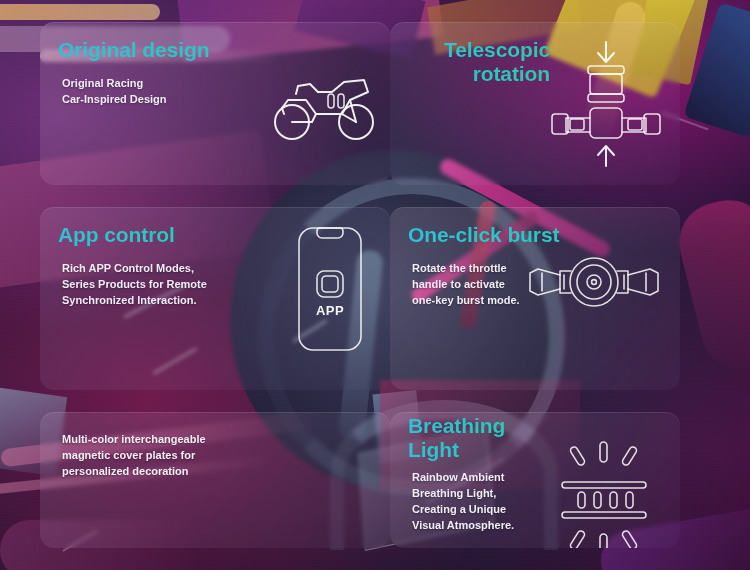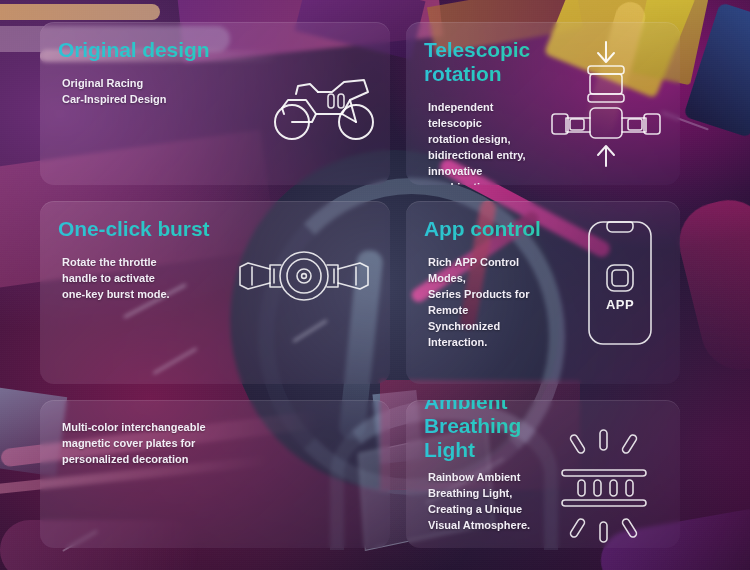--- a/index.html
+++ b/index.html
@@ -68,21 +68,21 @@
     background-image:
       repeating-linear-gradient(0deg, rgba(255,255,255,.06) 0 1px, rgba(0,0,0,0) 1px 2px),
       repeating-linear-gradient(90deg, rgba(255,255,255,.05) 0 1px, rgba(0,0,0,0) 1px 2px);}
 
   
   .grid{position:absolute;inset:0;display:grid;
     grid-template-columns:350px 1fr;
     grid-template-rows:163px 183px 1fr;
     padding:22px 70px 22px 40px;
     box-sizing:border-box;
-    column-gap:0;row-gap:22px;gap:16px;}
+    column-gap:0;row-gap:22px;}
   .cell{position:relative;}
   .cell.right{margin-left:0;}
 
   .card{position:absolute;inset:0;
     border-radius:14px;
     background:linear-gradient(135deg, rgba(255,255,255,.13) 0%, rgba(255,255,255,.055) 45%, rgba(255,255,255,.03) 100%);
     backdrop-filter:blur(2px);
     box-shadow:inset 0 1px 0 rgba(255,255,255,.10);
     overflow:hidden;
     display:flex;align-items:flex-start;}
@@ -105,21 +105,21 @@
   .ico-burst{right:16px;top:44px;}
   .ico-app{right:26px;top:18px;}
   .ico-light{right:30px;top:26px;}
   svg{display:block;}
   .ln{fill:none;stroke:rgba(255,255,255,.92);stroke-width:2;stroke-linecap:round;stroke-linejoin:round;}
   .ln-t{fill:none;stroke:rgba(255,255,255,.85);stroke-width:1.6;stroke-linecap:round;stroke-linejoin:round;}
   .app-text{fill:rgba(255,255,255,.95);font-family:"Liberation Sans",sans-serif;font-size:13px;font-weight:700;letter-spacing:.5px;}
 
   
   .tint-a{background:linear-gradient(135deg,rgba(232,190,225,.17),rgba(200,140,200,.07));}
-  .tint-b{background:linear-gradient(135deg,rgba(220,210,255,.12),rgba(150,140,200,.05));}
+  .tint-b{background:linear-gradient(135deg,rgba(220,210,255,.12),rgba(150,140,200,.05));text-align:right;}
   .tint-c{background:linear-gradient(135deg,rgba(240,205,230,.15),rgba(190,150,200,.06));}
   .tint-d{background:linear-gradient(135deg,rgba(215,205,245,.12),rgba(140,135,190,.05));}
   .tint-e{background:linear-gradient(135deg,rgba(225,200,235,.14),rgba(170,150,200,.05));}
   .tint-f{background:linear-gradient(135deg,rgba(225,195,230,.13),rgba(170,140,190,.05));align-items:flex-end;}
 </style>
 </head>
 <body>
 
 <div class="stage">
 
@@ -187,85 +187,80 @@
             <rect class="ln-t" x="66" y="24" width="6" height="14" rx="3"></rect>
           </svg>
         </div>
       </div>
     </div>
 
     <div class="cell right">
       <div class="card tint-b">
         <div class="card-inner" style="padding-right:130px;">
           <h2 class="card-title">Telescopic rotation</h2>
-          <p class="card-body">Independent telescopic
-rotation design,
-bidirectional entry,
-innovative combination
-for a new experience…</p>
         </div>
         <div class="card-icon ico-tele">
           <svg width="120" height="128" viewBox="0 0 120 128">
             <path class="ln" d="M60 2 L60 20 M52 13 L60 22 L68 13"></path>
             <path class="ln" d="M60 126 L60 108 M52 115 L60 106 L68 115"></path>
             <rect class="ln-t" x="42" y="26" width="36" height="8" rx="3"></rect>
             <rect class="ln-t" x="44" y="34" width="32" height="20" rx="3"></rect>
             <rect class="ln-t" x="42" y="54" width="36" height="8" rx="3"></rect>
             <rect class="ln-t" x="44" y="68" width="32" height="30" rx="5"></rect>
             <path class="ln-t" d="M44 78 L20 78 L20 92 L44 92"></path>
             <path class="ln-t" d="M76 78 L100 78 L100 92 L76 92"></path>
             <rect class="ln-t" x="6" y="74" width="16" height="20" rx="3"></rect>
             <rect class="ln-t" x="98" y="74" width="16" height="20" rx="3"></rect>
             <rect class="ln-t" x="24" y="79" width="14" height="11" rx="2"></rect>
             <rect class="ln-t" x="82" y="79" width="14" height="11" rx="2"></rect>
           </svg>
         </div>
       </div>
     </div>
 
+    <div class="cell right">
+      <div class="card tint-d">
+        <div class="card-inner" style="padding-right:120px;">
+          <h2 class="card-title">App control</h2>
+          <p class="card-body">Rich APP Control Modes,
+Series Products for Remote
+Synchronized Interaction.</p>
+        </div>
+        <div class="card-icon ico-app">
+          <svg width="68" height="128" viewBox="0 0 68 128">
+            <rect class="ln-t" x="3" y="3" width="62" height="122" rx="14"></rect>
+            <path class="ln-t" d="M24 3 h20 a3 3 0 0 1 3 3 v2 a5 5 0 0 1 -5 5 h-16 a5 5 0 0 1 -5 -5 v-2 a3 3 0 0 1 3 -3 z"></path>
+            <rect class="ln-t" x="21" y="46" width="26" height="26" rx="7"></rect>
+            <rect class="ln-t" x="26" y="51" width="16" height="16" rx="4"></rect>
+            <text class="app-text" x="34" y="90" text-anchor="middle">APP</text>
+          </svg>
+        </div>
+      </div>
+    </div>
+
     <div class="cell">
       <div class="card tint-c">
         <div class="card-inner">
           <h2 class="card-title">One-click burst</h2>
           <p class="card-body">Rotate the throttle
 handle to activate
 one-key burst mode.</p>
         </div>
         <div class="card-icon ico-burst">
           <svg width="140" height="62" viewBox="0 0 140 62">
             <circle class="ln-t" cx="70" cy="31" r="24"></circle>
             <circle class="ln-t" cx="70" cy="31" r="17"></circle>
             <circle class="ln-t" cx="70" cy="31" r="7"></circle>
             <circle class="ln-t" cx="70" cy="31" r="2.4"></circle>
             <path class="ln-t" d="M47 20 L36 20 L36 42 L47 42"></path>
             <path class="ln-t" d="M93 20 L104 20 L104 42 L93 42"></path>
             <path class="ln-t" d="M36 24 L14 18 L6 22 L6 40 L14 44 L36 38"></path>
             <path class="ln-t" d="M104 24 L126 18 L134 22 L134 40 L126 44 L104 38"></path>
             <path class="ln-t" d="M18 22 L18 40 M122 22 L122 40"></path>
             <path class="ln-t" d="M40 24 L40 38 M100 24 L100 38"></path>
-          </svg>
-        </div>
-      </div>
-    </div>
-
-    <div class="cell right">
-      <div class="card tint-d">
-        <div class="card-inner" style="padding-right:120px;">
-          <h2 class="card-title">App control</h2>
-          <p class="card-body">Rich APP Control Modes,
-Series Products for Remote
-Synchronized Interaction.</p>
-        </div>
-        <div class="card-icon ico-app">
-          <svg width="68" height="128" viewBox="0 0 68 128">
-            <rect class="ln-t" x="3" y="3" width="62" height="122" rx="14"></rect>
-            <path class="ln-t" d="M24 3 h20 a3 3 0 0 1 3 3 v2 a5 5 0 0 1 -5 5 h-16 a5 5 0 0 1 -5 -5 v-2 a3 3 0 0 1 3 -3 z"></path>
-            <rect class="ln-t" x="21" y="46" width="26" height="26" rx="7"></rect>
-            <rect class="ln-t" x="26" y="51" width="16" height="16" rx="4"></rect>
-            <text class="app-text" x="34" y="90" text-anchor="middle">APP</text>
           </svg>
         </div>
       </div>
     </div>
 
     <div class="cell">
       <div class="card tint-e">
         <div class="card-inner">
           <p class="card-body">Multi-color interchangeable
 magnetic cover plates for

